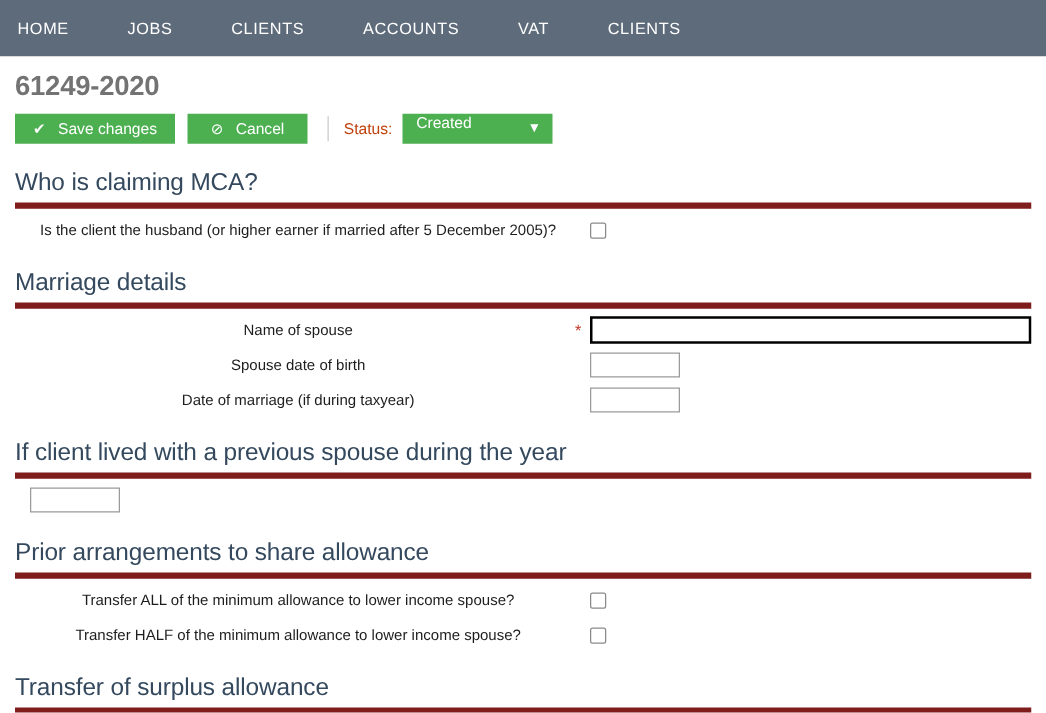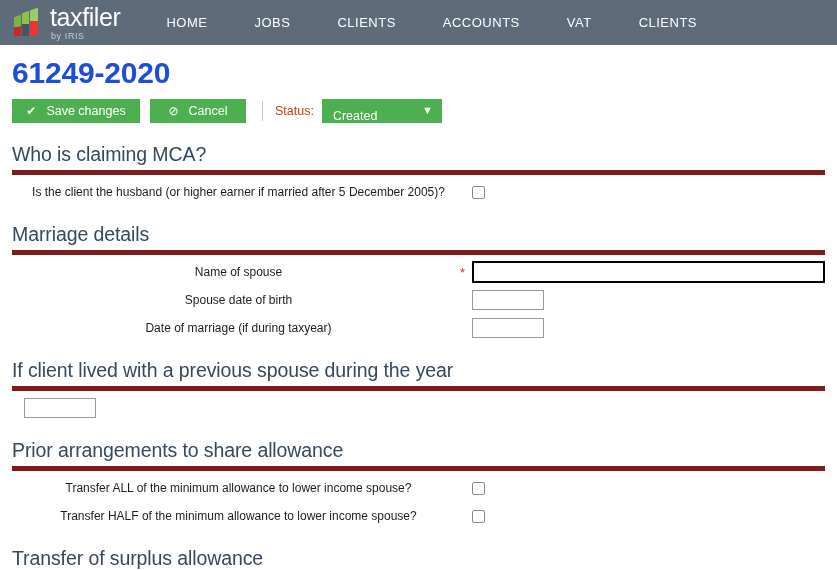--- a/index.html
+++ b/index.html
@@ -70,23 +70,23 @@
     padding: 6px 0;
     margin-right: 47px;
     cursor: pointer;
     white-space: nowrap;
   }
   .nav-item:last-child { margin-right: 0; }
 
   
   .page-wrap { padding: 0 12px; }
   .page-title {
-    font-size: 30px;
+    font-size: 22px;
     font-weight: bold;
-    color: #1d4ed8;
+    color: #737373;
     margin: 11px 0 0 0;
     letter-spacing: -0.2px;
   }
   .toolbar {
     display: flex;
     align-items: center;
     margin-top: 9px;
   }
   .btn {
     background: #4caf50;
@@ -120,21 +120,21 @@
     margin-right: 8px;
   }
   .select-box {
     position: relative;
     width: 120px;
     height: 24px;
     background: #4caf50;
     color: #ffffff;
     font-size: 12.5px;
     display: flex;
-    align-items: flex-end;
+    align-items: flex-start;
     padding-left: 11px;
     cursor: pointer;
     user-select: none;
   }
   .select-box .chev {
     position: absolute;
     right: 9px;
     top: 50%;
     transform: translateY(-55%);
     font-size: 11px;
@@ -196,34 +196,20 @@
   .inp-wide {
     width: 361px;
     height: 22px;
     border: 2px solid #000000;
   }
 </style>
 </head>
 <body>
 
 <div class="topbar">
-  <div class="brand">
-    <div class="brand-mark">
-      <i class="bm-g1"></i>
-        <i class="bm-g2"></i>
-        <i class="bm-g3"></i>
-      <i class="bm-r1"></i>
-        <i class="bm-r2"></i>
-        <i class="bm-r3"></i>
-    </div>
-    <div class="brand-text">
-      <span class="brand-name">taxfiler</span>
-      <span class="brand-sub">by IRIS</span>
-    </div>
-  </div>
   <div class="nav">
     <div class="nav-item">HOME</div>
     <div class="nav-item">JOBS</div>
     <div class="nav-item">CLIENTS</div>
     <div class="nav-item">ACCOUNTS</div>
     <div class="nav-item">VAT</div>
     <div class="nav-item">CLIENTS</div>
   </div>
 </div>
 

